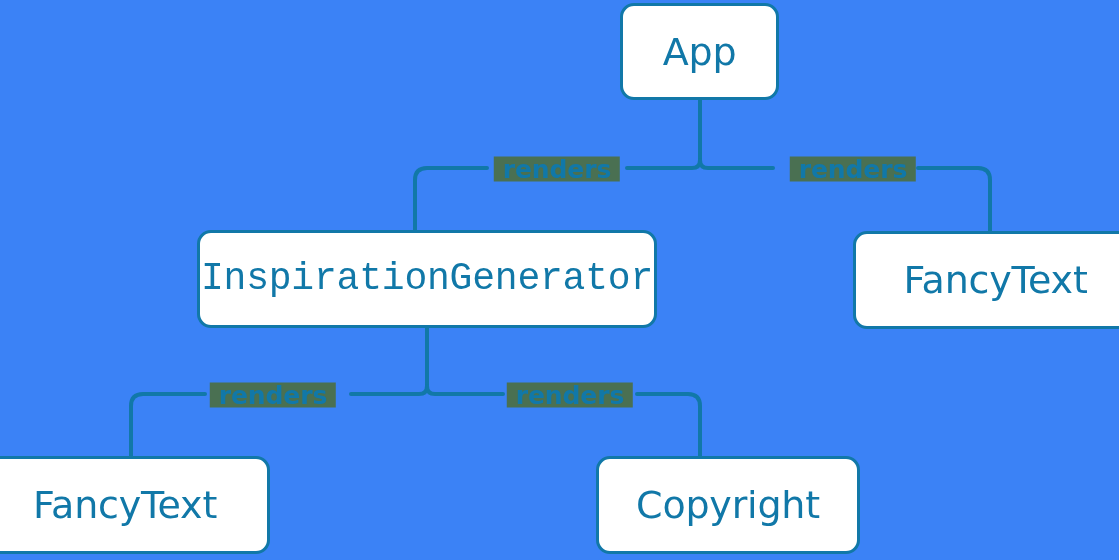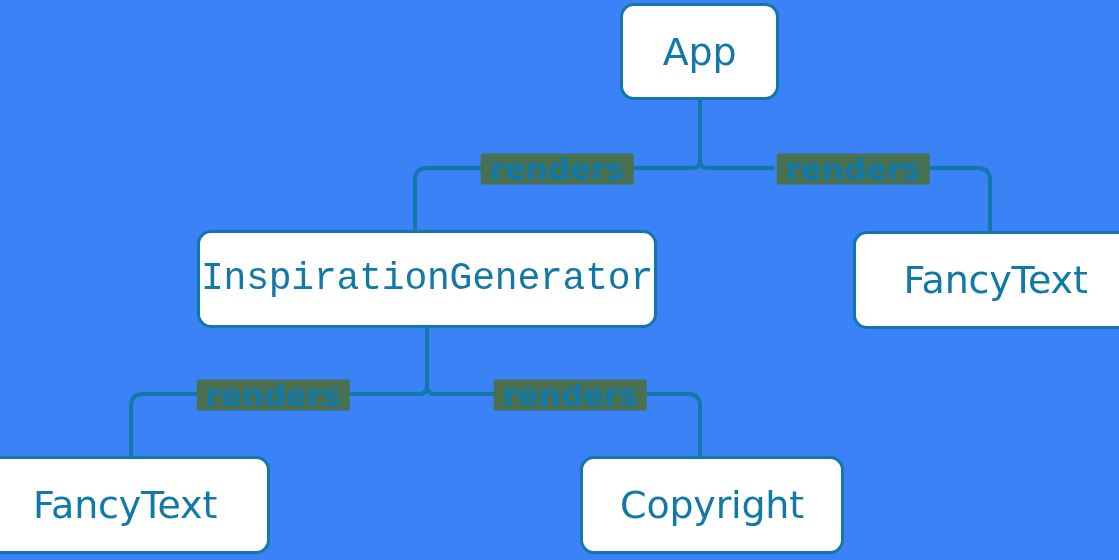--- a/index.html
+++ b/index.html
@@ -47,21 +47,21 @@
     letter-spacing: -0.2px;
     white-space: nowrap;
   }
   .node-label {
     display: block;
     line-height: 1;
   }
   .edge-label {
     position: absolute;
     color: #1178a8;
-    font-size: 31px;
+    font-size: 25px;
     font-weight: 600;
     letter-spacing: -0.1px;
     line-height: 1;
     white-space: nowrap;
     background: #4a7052;
     padding: 0 9px;
     transform: translate(-50%, -50%);
   }
 </style>
 </head>
@@ -95,21 +95,21 @@
   </div>
 
   <div class="node" style="left:853px; top:231px; width:285px; height:98px;">
     <span class="node-label">FancyText</span>
   </div>
 
   <div class="node" style="left:-20px; top:456px; width:290px; height:98px;">
     <span class="node-label">FancyText</span>
   </div>
 
-  <div class="node" style="left:580px; top:456px; width:264px; height:98px;">
+  <div class="node" style="left:596px; top:456px; width:264px; height:98px;">
     <span class="node-label">Copyright</span>
   </div>
 
   <div class="edge-label" style="left:557px; top:169px;">renders</div>
 
   <div class="edge-label" style="left:853px; top:169px;">renders</div>
 
   <div class="edge-label" style="left:273px; top:395px;">renders</div>
 
   <div class="edge-label" style="left:570px; top:395px;">renders</div>

